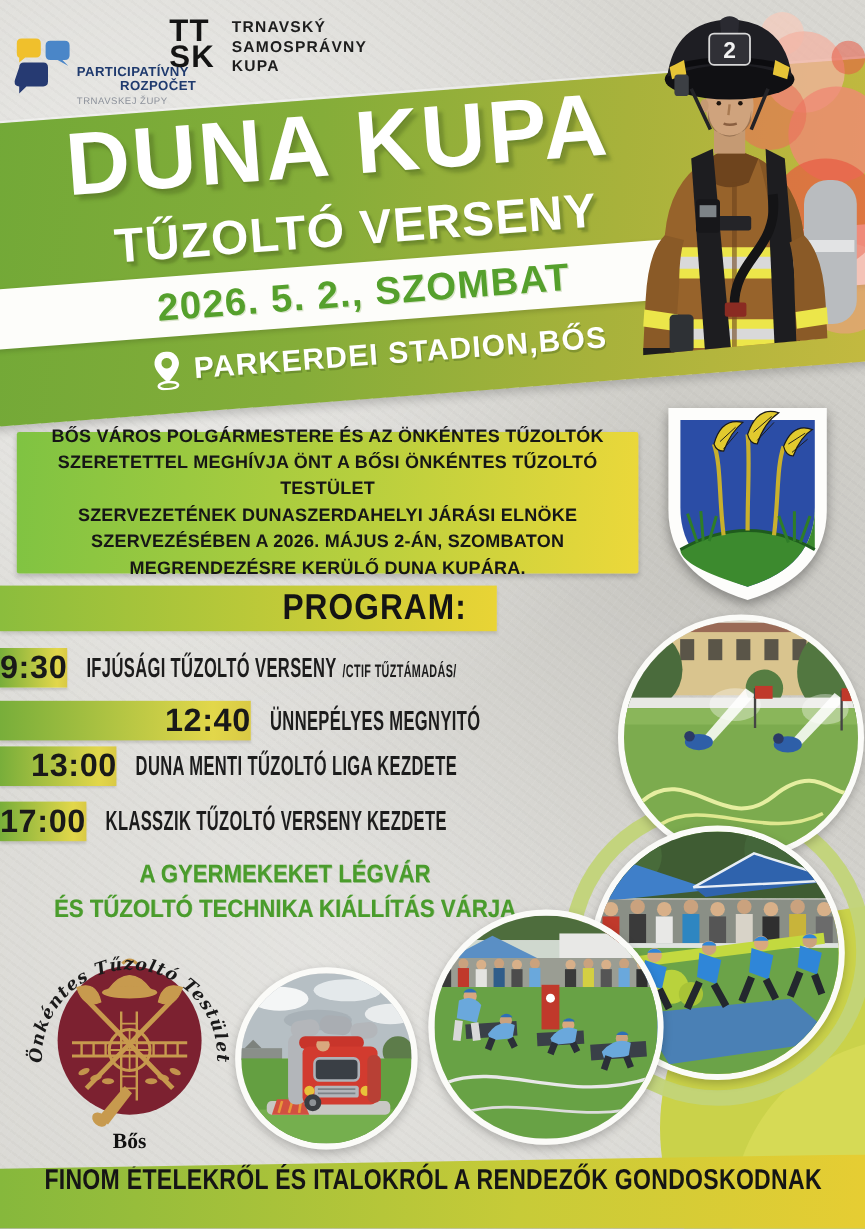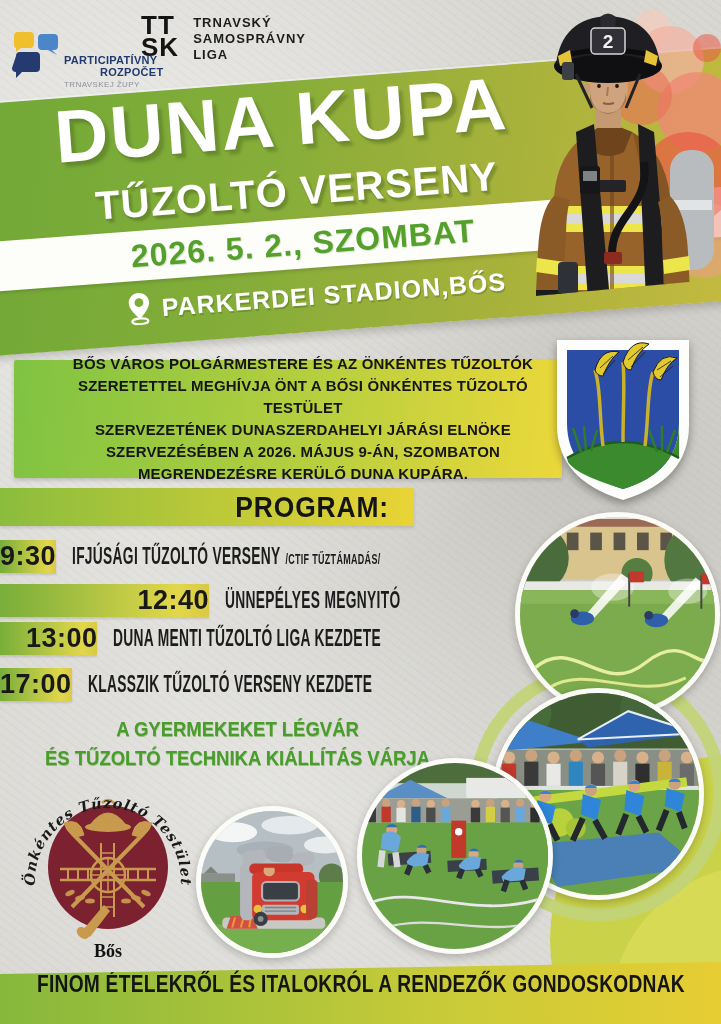--- a/index.html
+++ b/index.html
@@ -45,21 +45,21 @@
   .pr-l1{font-size:11px;font-weight:700;color:#1f3a6e;letter-spacing:.3px;}
   .pr-l2{font-size:11px;font-weight:700;color:#1f3a6e;letter-spacing:.3px;padding-left:36px;}
   .pr-l3{font-size:8px;font-weight:400;color:#8d929b;letter-spacing:.4px;margin-top:2px;}
   .ttsk-logo{position:absolute;left:141px;top:14px;display:flex;gap:14px;}
   .ttsk-abbr{font-size:26px;line-height:22px;font-weight:700;color:#141414;letter-spacing:1px;}
   .ttsk-text{font-size:13px;line-height:16px;font-weight:700;color:#1d1d1d;letter-spacing:1px;margin-top:1px;}
   
   .invitation{position:absolute;left:14px;top:360px;width:518px;height:118px;z-index:2;
     background:linear-gradient(95deg,#7fc342 0%,#b7cf3e 55%,#ecd83a 100%);
     border-radius:2px;box-shadow:0 2px 4px rgba(0,0,0,.18);
-    display:flex;flex-direction:column;justify-content:center;padding-left:30px;}
+    display:flex;flex-direction:column;justify-content:center;}
   .inv-line{text-align:center;font-size:15px;font-weight:700;color:#161616;
     line-height:22px;letter-spacing:.2px;}
   
   .coa{position:absolute;left:543px;top:330px;width:160px;height:180px;z-index:2;
     filter:drop-shadow(0 4px 5px rgba(0,0,0,.35));}
   
   .program-band{position:absolute;left:0;top:488px;width:414px;height:38px;z-index:2;
     background:linear-gradient(90deg,#8bbd3d,#e9d435);
     display:flex;align-items:center;justify-content:flex-end;box-shadow:0 2px 3px rgba(0,0,0,.12);}
   .program-text{font-size:30px;font-weight:700;color:#141414;letter-spacing:1px;
@@ -205,30 +205,30 @@
       </div>
     </div>
     <div class="ttsk-logo">
       <div class="ttsk-abbr">
         <div>TT</div>
         <div>SK</div>
       </div>
       <div class="ttsk-text">
         <div>TRNAVSKÝ</div>
         <div>SAMOSPRÁVNY</div>
-        <div>LIGA</div>
+        <div>KUPA</div>
       </div>
     </div>
   </div>
 
   <div class="invitation">
     <div class="inv-line">BŐS VÁROS POLGÁRMESTERE ÉS AZ ÖNKÉNTES TŰZOLTÓK</div>
     <div class="inv-line">SZERETETTEL MEGHÍVJA ÖNT A BŐSI ÖNKÉNTES TŰZOLTÓ TESTÜLET</div>
     <div class="inv-line">SZERVEZETÉNEK DUNASZERDAHELYI JÁRÁSI ELNÖKE</div>
-    <div class="inv-line">SZERVEZÉSÉBEN A 2026. MÁJUS 9-ÁN, SZOMBATON</div>
+    <div class="inv-line">SZERVEZÉSÉBEN A 2026. MÁJUS 2-ÁN, SZOMBATON</div>
     <div class="inv-line">MEGRENDEZÉSRE KERÜLŐ DUNA KUPÁRA.</div>
   </div>
 
   <div class="coa">
     <svg width="160" height="180" viewBox="0 0 160 180">
       <path d="M14 10 H146 V95 Q146 150 80 170 Q14 150 14 95 Z" fill="#fdfdfb"></path>
       <path d="M24 20 H136 V93 Q136 142 80 159 Q24 142 24 93 Z" fill="#2b4da6"></path>
       <path d="M24 128 Q80 96 136 128 L136 93 Q136 142 80 159 Q24 142 24 128 Z" fill="#3c8a2e"></path>
       <path d="M24 128 Q80 96 136 128" stroke="#1f5c1d" stroke-width="2.5" fill="none"></path>
       <g stroke="#c9b02d" stroke-width="3.5" fill="none">

